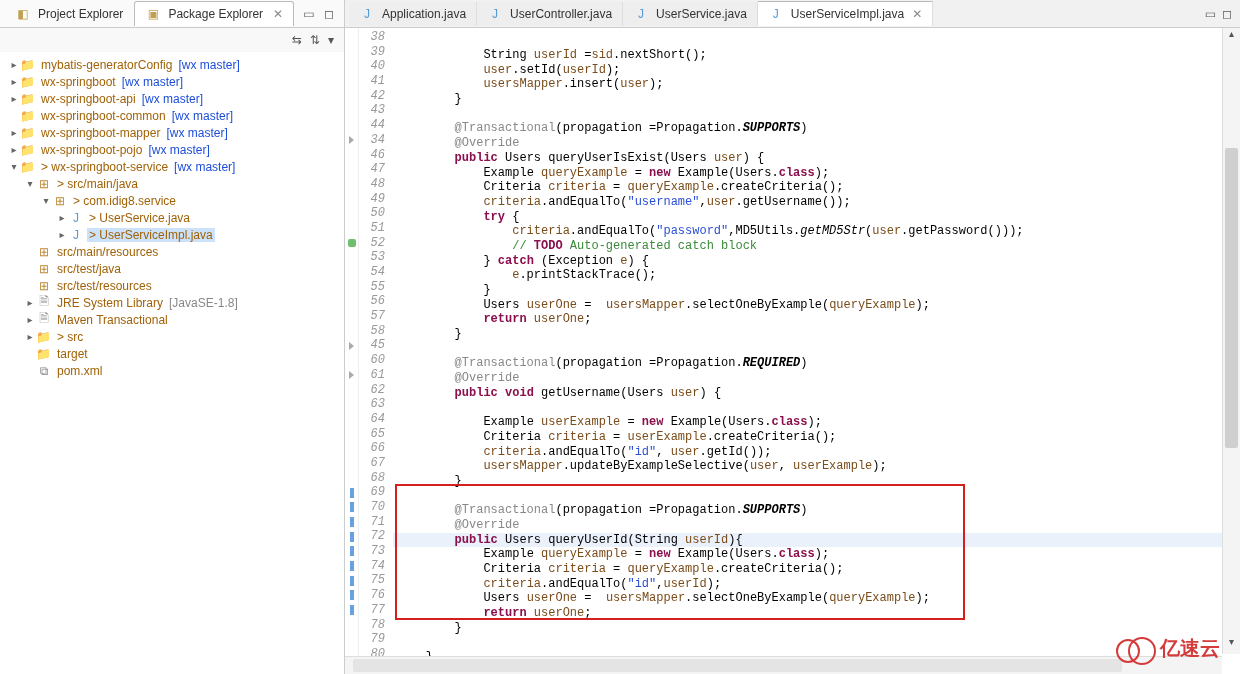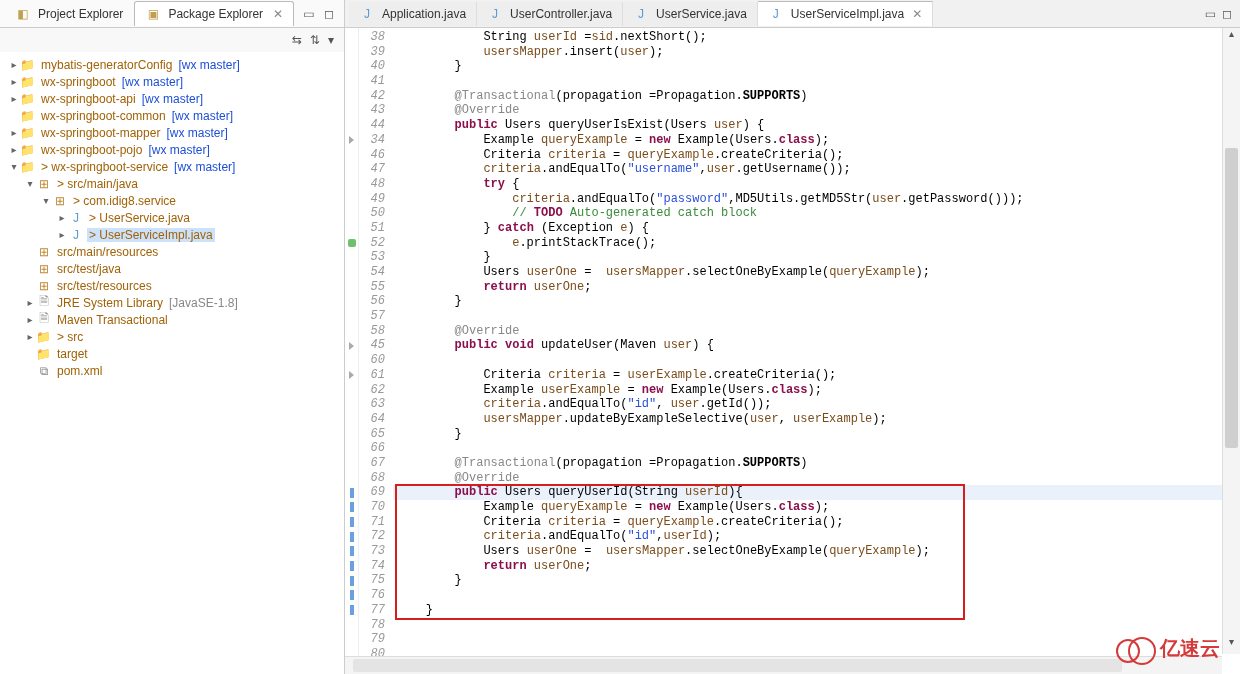--- a/index.html
+++ b/index.html
@@ -48,32 +48,32 @@
 .editor-body { flex: 1; display: flex; font-family: Consolas, "Courier New", monospace; font-size: 12px; line-height: 14.7px; overflow: hidden; position: relative; }
 .gutter-marks { width: 14px; background: #fff; border-right: 1px solid #eee; padding-top: 2px; }
 .gutter-marks .gm { height: 14.7px; display: flex; align-items: center; justify-content: center; }
 .gm-tri { width: 0; height: 0; border-top: 4px solid transparent; border-bottom: 4px solid transparent; border-left: 5px solid #aaa; }
 .gm-grn { width: 8px; height: 8px; background: #6fbf6f; border-radius: 2px; }
 .gm-blu { width: 4px; height: 10px; background: #6aa0e0; }
 
 .gutter-nums { width: 34px; text-align: right; color: #999; padding-right: 8px; padding-top: 2px; user-select: none; }
 .gutter-nums div { height: 14.7px; font-style: italic; }
 
-.code-area { flex: 1; padding-top: 2px; position: relative; overflow: hidden; }
+.code-area { flex: 1; padding-top: 20px; position: relative; overflow: hidden; }
 .code-area .cline { height: 14.7px; white-space: pre; padding-left: 4px; }
 .cline.hl { background: #eaf1fb; }
 
 
 .kw { color: #8b0f4c; font-weight: bold; }
 .ann { color: #888; }
 .str { color: #2a4fd9; }
 .cmt { color: #3a8a3a; }
 .typ { color: #000; }
 .var { color: #7a4c1a; }
-.ital { }
+.ital { font-style: italic; }
 .bold { font-weight: bold; }
 
 .red-border { position: absolute; border: 2px solid #d41f1f; pointer-events: none; }
 
 .vscroll { position: absolute; right: 0; top: 28px; bottom: 20px; width: 18px; background: #f4f4f4; border-left: 1px solid #ddd; }
 .vscroll .th { position: absolute; left: 2px; right: 2px; top: 120px; height: 300px; background: #cfcfcf; border-radius: 2px; }
 .vscroll .uarr, .vscroll .darr { position: absolute; left: 0; right: 0; height: 18px; text-align: center; color: #555; font-size: 10px; }
 .vscroll .uarr { top: 0; }
 .vscroll .darr { bottom: 0; }
 
@@ -359,44 +359,46 @@
           <div>75</div>
           <div>76</div>
           <div>77</div>
           <div>78</div>
           <div>79</div>
           <div>80</div>
         </div>
       <div class="code-area" id="code">
 
       <div class="cline"><span>            </span><span class="typ">String </span><span class="var">userId</span><span class="typ"> =</span><span class="var">sid</span><span class="typ">.nextShort();</span></div>
+          <div class="cline"><span>            </span><span class="var">user</span><span class="typ">.setId(</span><span class="var">userId</span><span class="typ">);</span></div>
           <div class="cline"><span>            </span><span class="var">usersMapper</span><span class="typ">.insert(</span><span class="var">user</span><span class="typ">);</span></div>
           <div class="cline"><span>        </span><span class="typ">}</span></div>
           <div class="cline"><span></span></div>
           <div class="cline"><span>        </span><span class="ann">@Transactional</span><span class="typ">(propagation =Propagation.</span><span class="bold ital">SUPPORTS</span><span class="typ">)</span></div>
           <div class="cline"><span>        </span><span class="ann">@Override</span></div>
           <div class="cline"><span>        </span><span class="kw">public</span><span class="typ"> Users queryUserIsExist(Users </span><span class="var">user</span><span class="typ">) {</span></div>
           <div class="cline"><span>            </span><span class="typ">Example </span><span class="var">queryExample</span><span class="typ"> = </span><span class="kw">new</span><span class="typ"> Example(Users.</span><span class="kw">class</span><span class="typ">);</span></div>
           <div class="cline"><span>            </span><span class="typ">Criteria </span><span class="var">criteria</span><span class="typ"> = </span><span class="var">queryExample</span><span class="typ">.createCriteria();</span></div>
           <div class="cline"><span>            </span><span class="var">criteria</span><span class="typ">.andEqualTo(</span><span class="str">"username"</span><span class="typ">,</span><span class="var">user</span><span class="typ">.getUsername());</span></div>
           <div class="cline"><span>            </span><span class="kw">try</span><span class="typ"> {</span></div>
           <div class="cline"><span>                </span><span class="var">criteria</span><span class="typ">.andEqualTo(</span><span class="str">"password"</span><span class="typ">,MD5Utils.</span><span class="ital">getMD5Str</span><span class="typ">(</span><span class="var">user</span><span class="typ">.getPassword()));</span></div>
           <div class="cline"><span>                </span><span class="cmt">// </span><span class="kw">TODO</span><span class="cmt"> Auto-generated catch block</span></div>
           <div class="cline"><span>            </span><span class="typ">} </span><span class="kw">catch</span><span class="typ"> (Exception </span><span class="var">e</span><span class="typ">) {</span></div>
           <div class="cline"><span>                </span><span class="var">e</span><span class="typ">.printStackTrace();</span></div>
           <div class="cline"><span>            </span><span class="typ">}</span></div>
           <div class="cline"><span>            </span><span class="typ">Users </span><span class="var">userOne</span><span class="typ"> =  </span><span class="var">usersMapper</span><span class="typ">.selectOneByExample(</span><span class="var">queryExample</span><span class="typ">);</span></div>
           <div class="cline"><span>            </span><span class="kw">return</span><span class="typ"> </span><span class="var">userOne</span><span class="typ">;</span></div>
           <div class="cline"><span>        </span><span class="typ">}</span></div>
           <div class="cline"><span></span></div>
+          <div class="cline"><span>        </span><span class="ann">@Transactional</span><span class="typ">(propagation =Propagation.</span><span class="bold ital">REQUIRED</span><span class="typ">)</span></div>
           <div class="cline"><span>        </span><span class="ann">@Override</span></div>
-          <div class="cline"><span>        </span><span class="kw">public</span><span class="typ"> </span><span class="kw">void</span><span class="typ"> updateUser(Maven </span><span class="var">user</span><span class="typ">) {</span></div>
-          <div class="cline"><span></span></div>
+          <div class="cline"><span>        </span><span class="kw">public</span><span class="typ"> </span><span class="kw">void</span><span class="typ"> getUsername(Users </span><span class="var">user</span><span class="typ">) {</span></div>
+          <div class="cline"><span></span></div>
+          <div class="cline"><span>            </span><span class="typ">Example </span><span class="var">userExample</span><span class="typ"> = </span><span class="kw">new</span><span class="typ"> Example(Users.</span><span class="kw">class</span><span class="typ">);</span></div>
           <div class="cline"><span>            </span><span class="typ">Criteria </span><span class="var">criteria</span><span class="typ"> = </span><span class="var">userExample</span><span class="typ">.createCriteria();</span></div>
-          <div class="cline"><span>            </span><span class="typ">Example </span><span class="var">userExample</span><span class="typ"> = </span><span class="kw">new</span><span class="typ"> Example(Users.</span><span class="kw">class</span><span class="typ">);</span></div>
           <div class="cline"><span>            </span><span class="var">criteria</span><span class="typ">.andEqualTo(</span><span class="str">"id"</span><span class="typ">, </span><span class="var">user</span><span class="typ">.getId());</span></div>
           <div class="cline"><span>            </span><span class="var">usersMapper</span><span class="typ">.updateByExampleSelective(</span><span class="var">user</span><span class="typ">, </span><span class="var">userExample</span><span class="typ">);</span></div>
           <div class="cline"><span>        </span><span class="typ">}</span></div>
           <div class="cline"><span></span></div>
           <div class="cline"><span>        </span><span class="ann">@Transactional</span><span class="typ">(propagation =Propagation.</span><span class="bold ital">SUPPORTS</span><span class="typ">)</span></div>
           <div class="cline"><span>        </span><span class="ann">@Override</span></div>
           <div class="cline hl"><span>        </span><span class="kw">public</span><span class="typ"> Users queryUserId(String </span><span class="var">userId</span><span class="typ">){</span></div>
           <div class="cline"><span>            </span><span class="typ">Example </span><span class="var">queryExample</span><span class="typ"> = </span><span class="kw">new</span><span class="typ"> Example(Users.</span><span class="kw">class</span><span class="typ">);</span></div>
           <div class="cline"><span>            </span><span class="typ">Criteria </span><span class="var">criteria</span><span class="typ"> = </span><span class="var">queryExample</span><span class="typ">.createCriteria();</span></div>
           <div class="cline"><span>            </span><span class="var">criteria</span><span class="typ">.andEqualTo(</span><span class="str">"id"</span><span class="typ">,</span><span class="var">userId</span><span class="typ">);</span></div>

